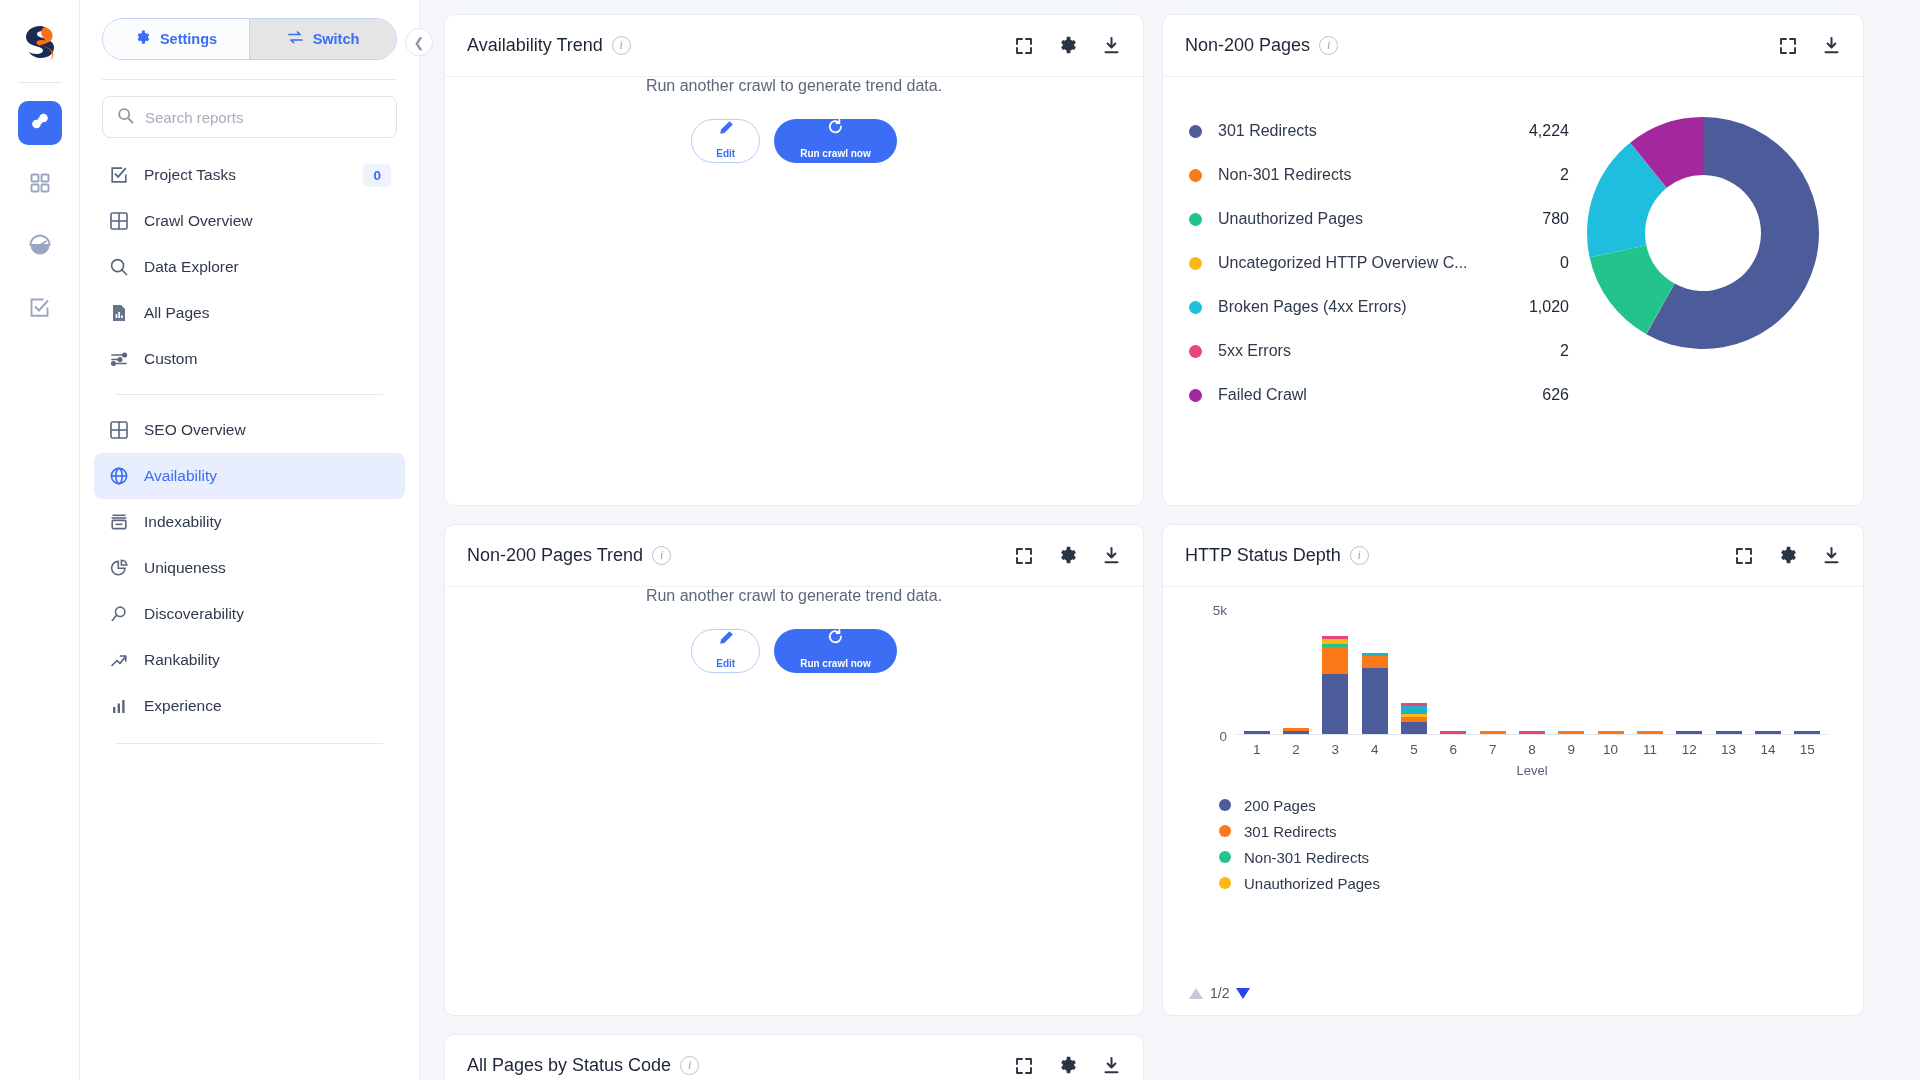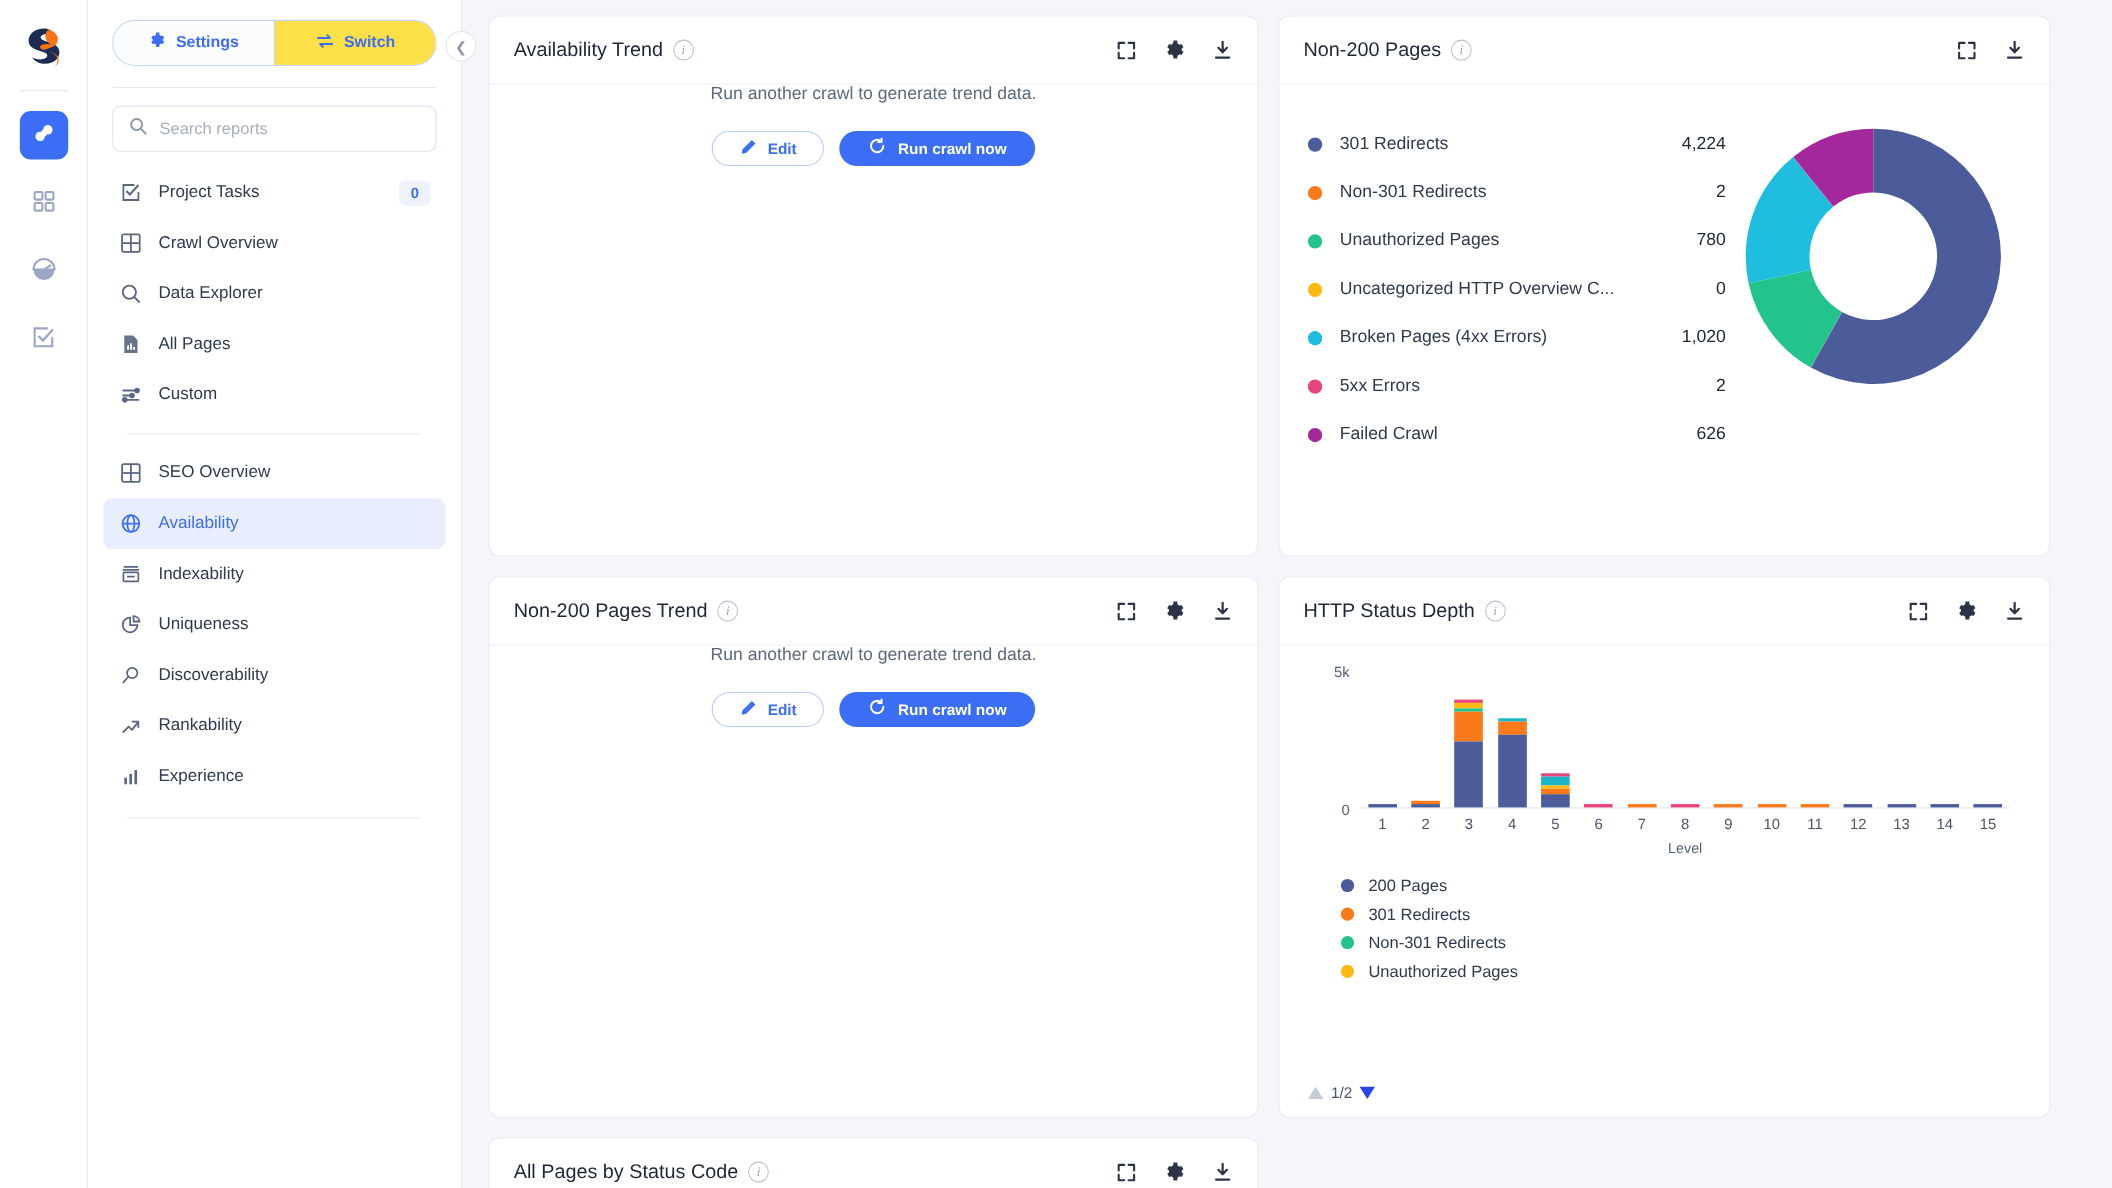--- a/index.html
+++ b/index.html
@@ -48,21 +48,21 @@
   }
   .seg {
     margin: 18px 22px 0 22px; display: flex;
     border: 1px solid #c5d3f7; border-radius: 22px; overflow: hidden; height: 42px;
   }
   .seg-btn {
     flex: 1; display: flex; align-items: center; justify-content: center; gap: 9px;
     font-size: 14.5px; font-weight: bold; color: #3b6ef5; cursor: pointer;
     background: #fbfcfe;
   }
-  .seg-btn + .seg-btn { border-left: 1px solid #c5d3f7; background: #fde047; }
+  .seg-btn + .seg-btn { border-left: 1px solid #c5d3f7; background: #e5e5e5; }
   .seg-sep { margin: 19px 22px 0 22px; height: 1px; background: #e6eaf0; }
 
   .search-wrap { padding: 16px 22px 0 22px; }
   .search {
     height: 42px; border: 1px solid #dde3ec; border-radius: 8px;
     display: flex; align-items: center; gap: 11px; padding: 0 14px;
   }
   .search input {
     border: 0; outline: 0; font-size: 15px; color: #2f3a4c;
     font-family: "Liberation Sans", sans-serif; width: 100%; background: transparent;
@@ -120,22 +120,22 @@
   .hd-actions { margin-left: auto; display: flex; align-items: center; gap: 24px; color: #2b3445; }
   .hd-actions > span { cursor: pointer; display: flex; }
 
   .empty {
     height: 428px; display: flex; flex-direction: column;
     align-items: center; gap: 24px;
   }
   .empty-msg { font-size: 16px; color: #5c6879; }
   .empty-btns { display: flex; gap: 14px; }
   .btn {
-    height: 32px; border-radius: 22px; display: flex; align-items: center;
-    gap: 10px; padding: 0 24px; font-size: 14px; font-weight: bold; cursor: pointer;
+    height: 44px; border-radius: 22px; display: flex; align-items: center;
+    gap: 10px; padding: 0 24px; font-size: 10px; font-weight: bold; cursor: pointer; flex-direction: column;
   }
   .btn-ghost { border: 1px solid #b9ccf8; color: #3b6ef5; background: #fff; }
   .btn-primary { background: #3b6ef5; color: #fff; padding: 0 26px; }
 
   
   .donut-body { height: 428px; display: flex; align-items: flex-start; padding: 26px 26px 0 26px; }
   .legend-col { width: 380px; padding-top: 6px; }
   .legend-row { display: flex; align-items: center; height: 44px; font-size: 16px; color: #2f3a4c; }
   .dot { width: 13px; height: 13px; border-radius: 50%; flex: 0 0 13px; margin-right: 16px; }
   .legend-lbl { flex: 1; white-space: nowrap; overflow: hidden; text-overflow: ellipsis; padding-right: 14px; }

